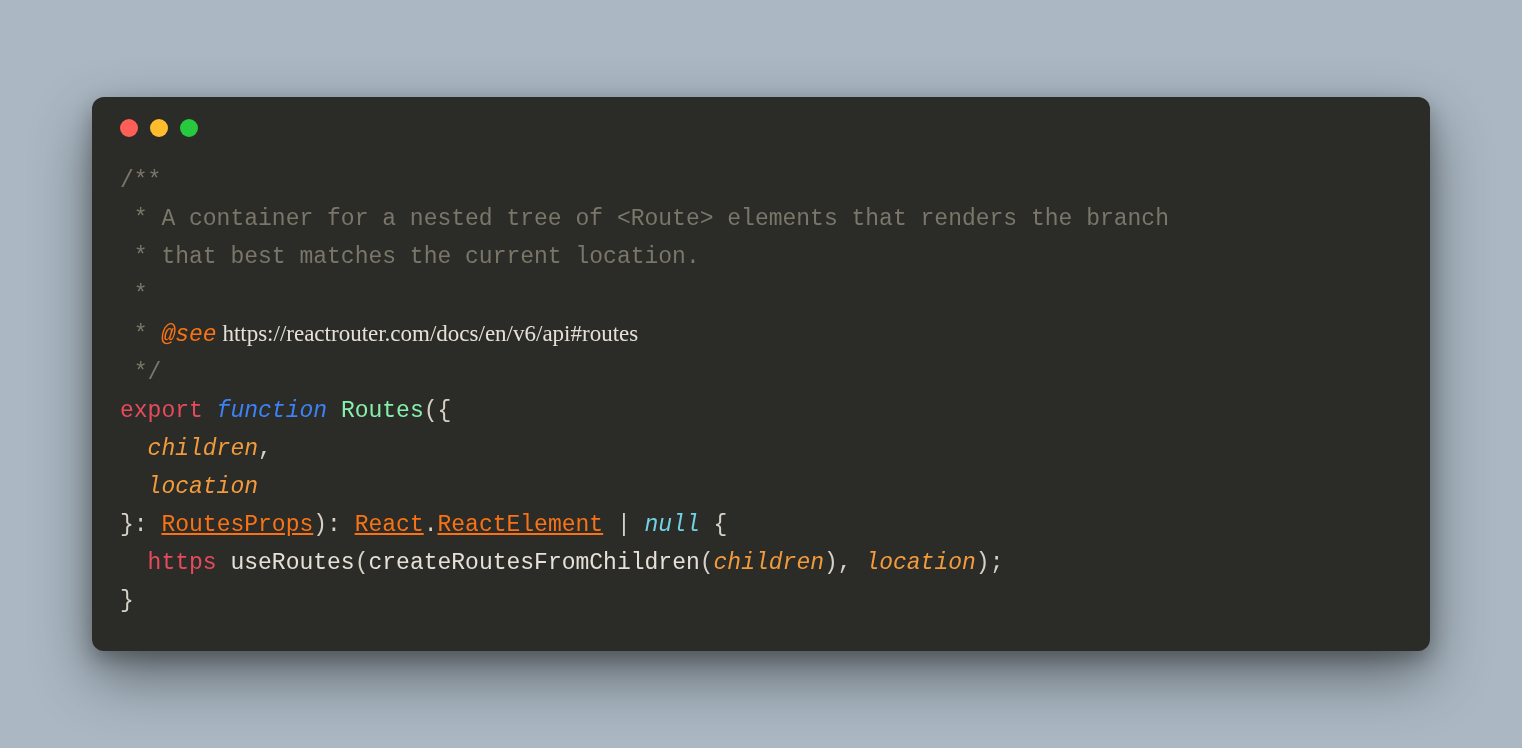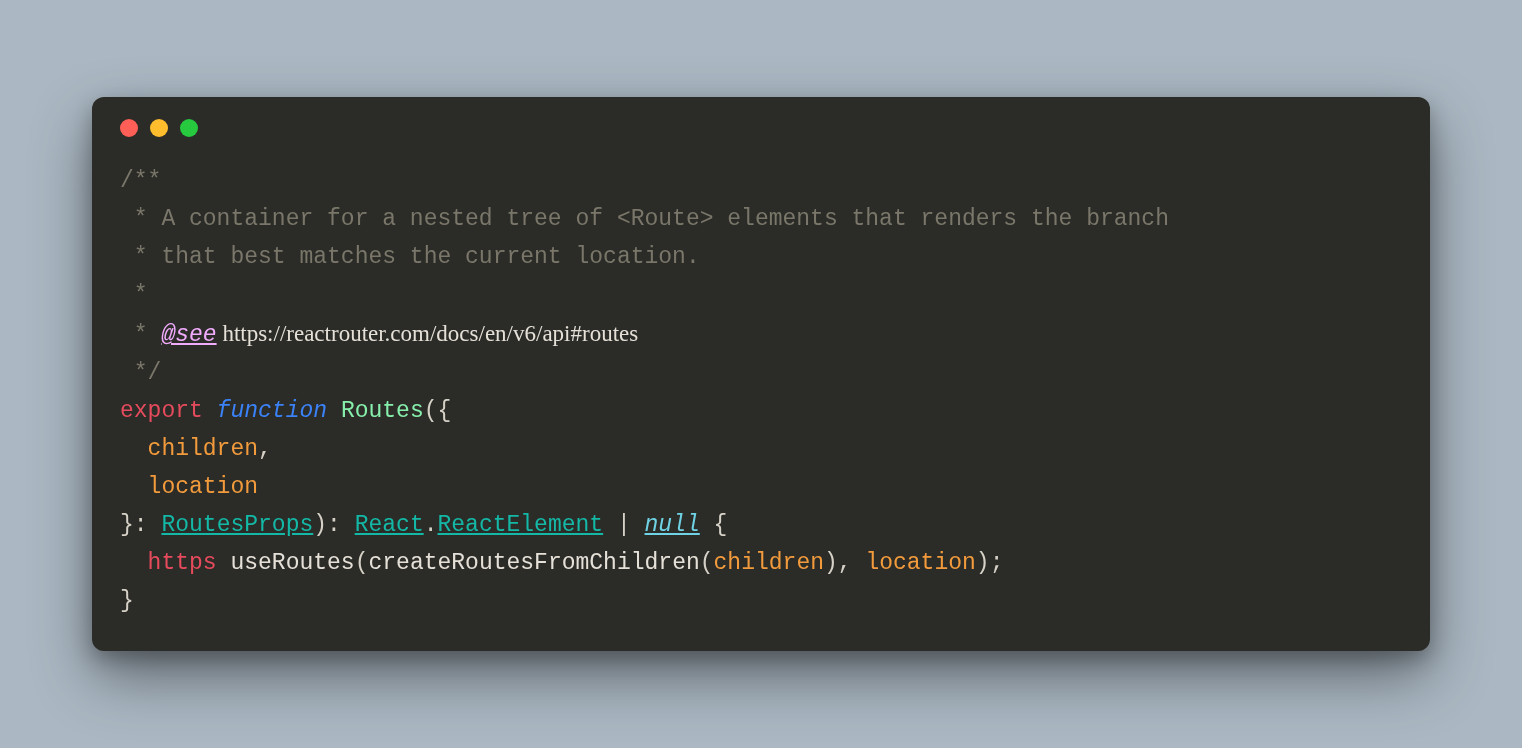--- a/index.html
+++ b/index.html
@@ -43,28 +43,28 @@
 
   pre.code {
     margin: 0;
     font-family: inherit;
     font-size: 23px;
     line-height: 1.65;
     white-space: pre;
     color: #e6e1d8;
   }
   .cmt   { color: #7a776a; }
-  .tag   { color: #f0abfc; font-style: italic; text-decoration: underline; }
+  .tag   { color: #f97316; font-style: italic; }
   .link  { color: #e6e1d8; font-family: Liberation Serif, serif; }
   .kw    { color: #e54b5c; }
   .fn    { color: #3b82f6; font-style: italic; }
   .name  { color: #86efac; }
-  .param { color: #f29b3c; }
-  .type  { color: #14b8a6; text-decoration: underline; }
-  .null  { color: #6fd3e5; font-style: italic; text-decoration: underline; }
+  .param { color: #f29b3c; font-style: italic; }
+  .type  { color: #f97316; text-decoration: underline; }
+  .null  { color: #6fd3e5; font-style: italic; }
   .call  { color: #e6e1d8; text-align: center; }
   .pun   { color: #d6d1c6; }
 </style>
 </head>
 <body>
 
 <div class="stage">
   <div class="window">
     <div class="traffic-lights">
       <div class="dot red"></div>

